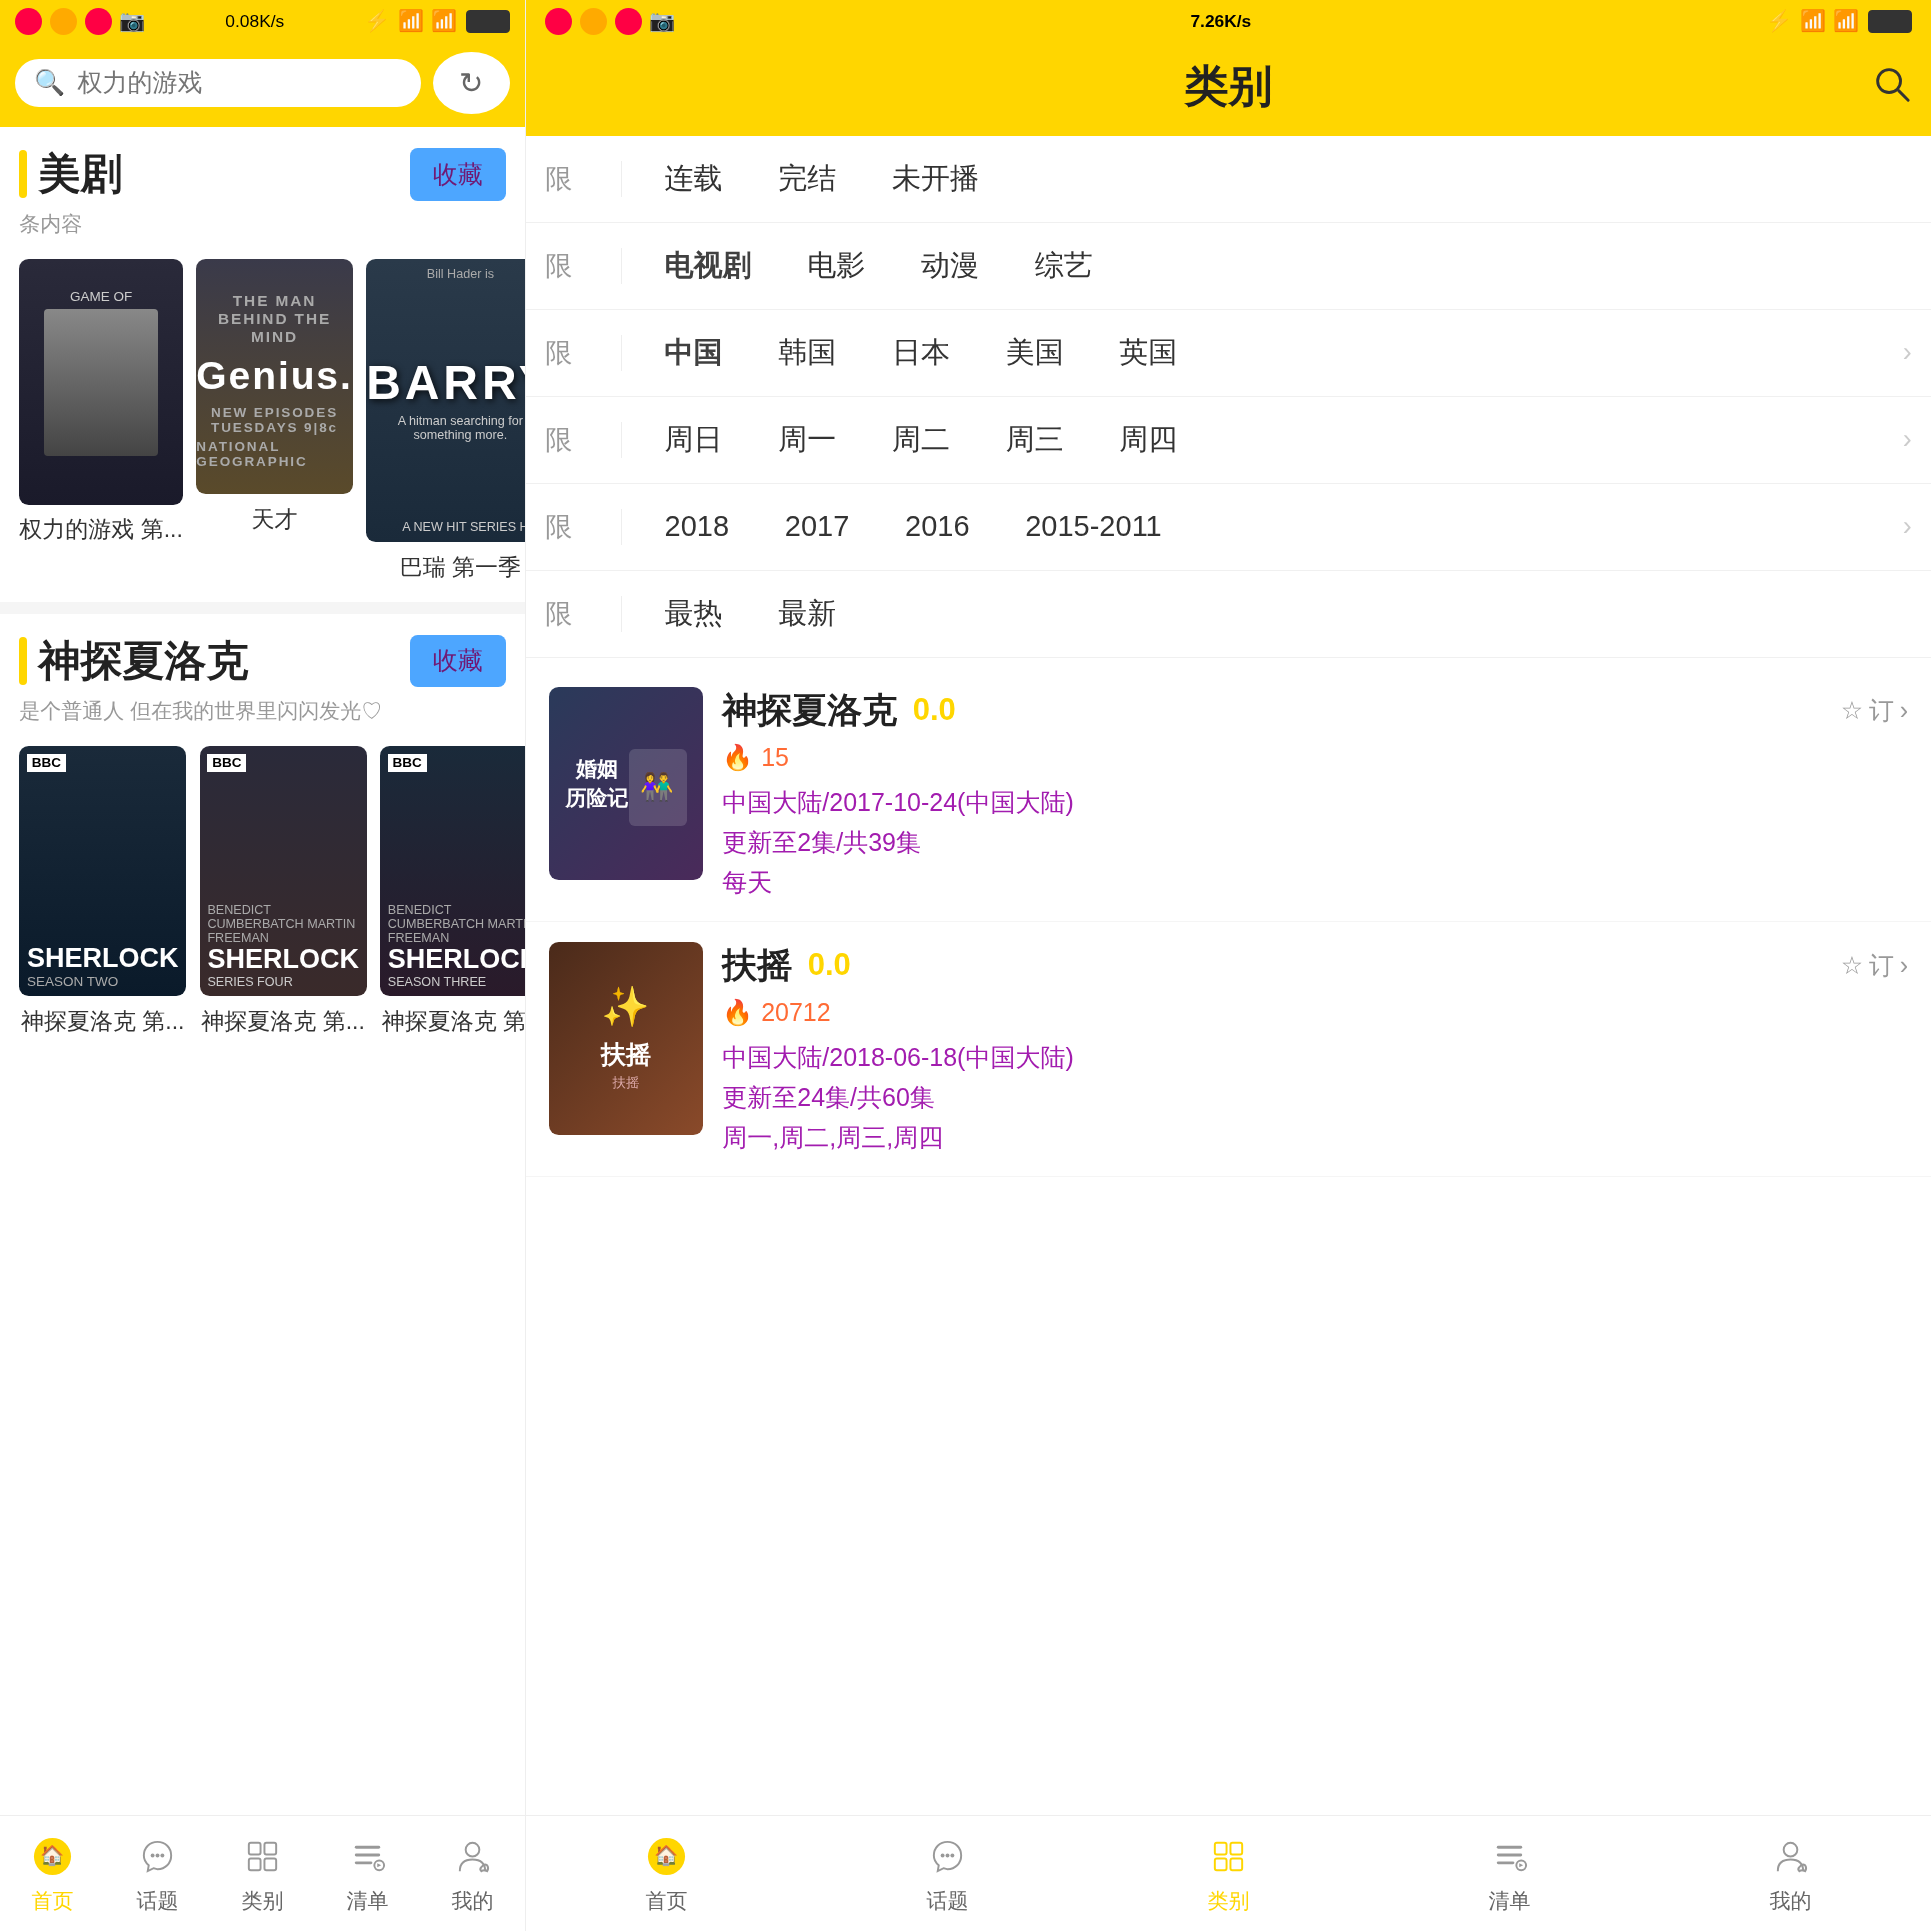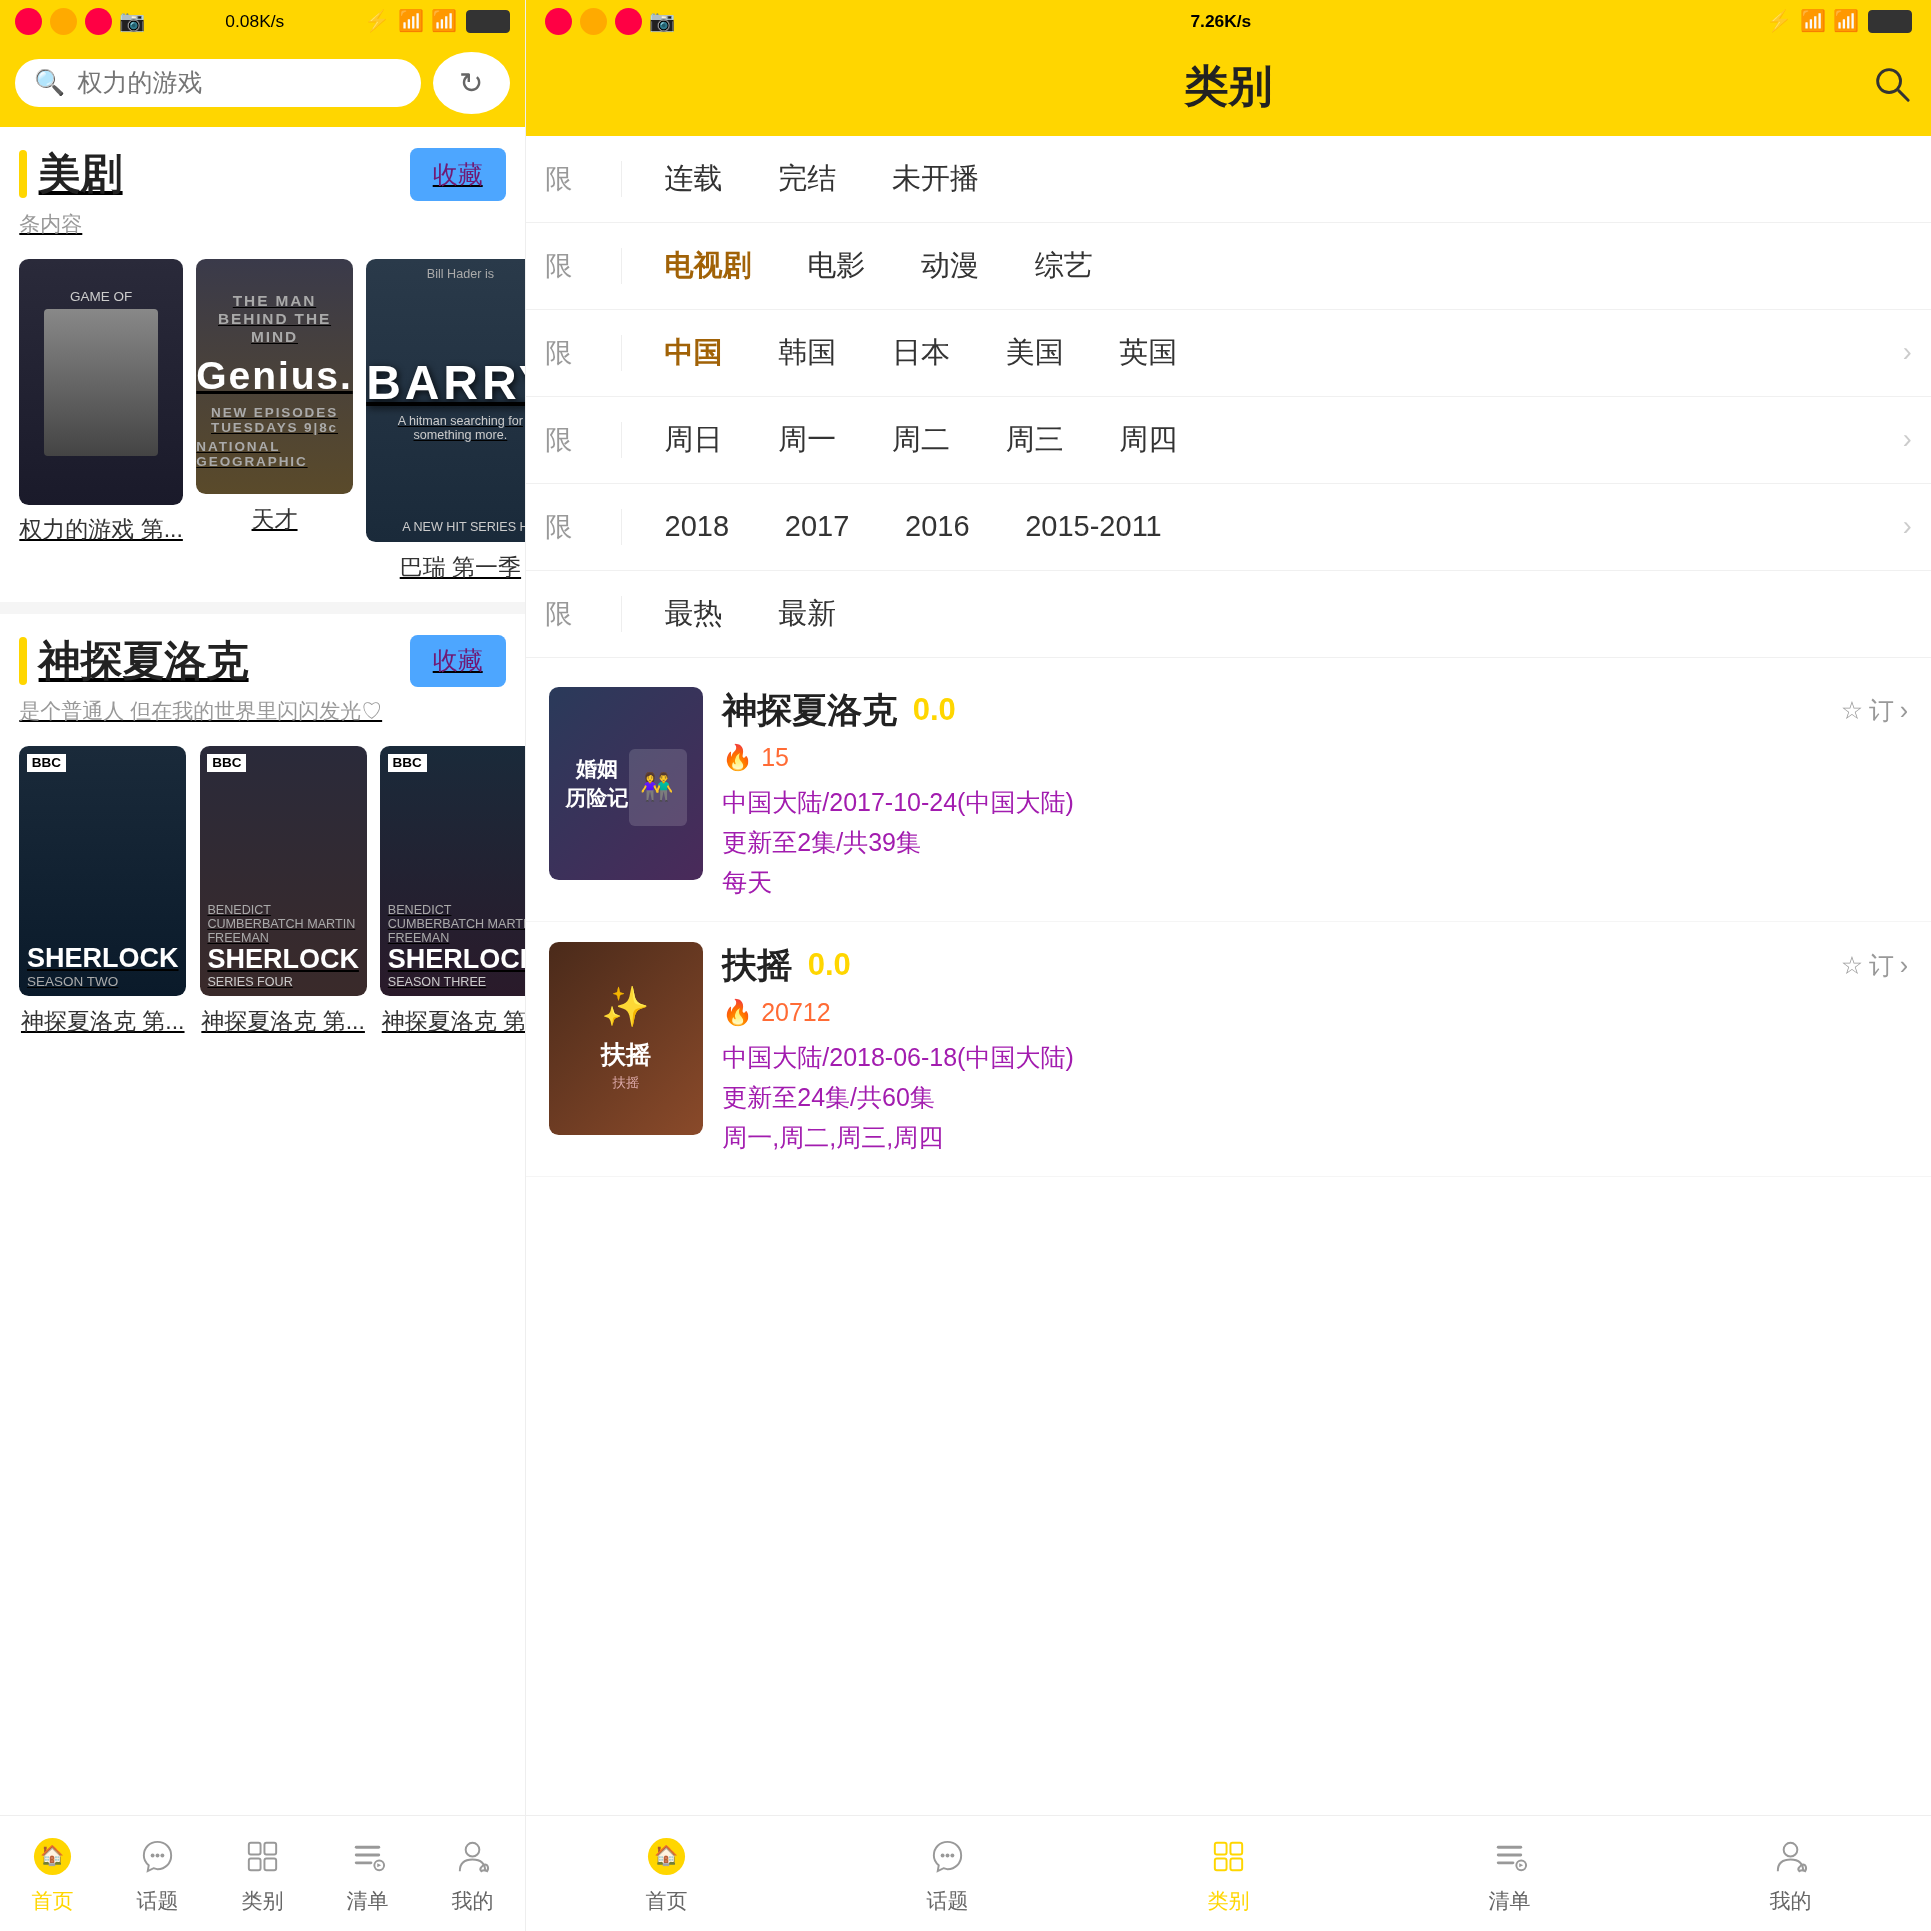--- a/index.html
+++ b/index.html
@@ -291,21 +291,21 @@
     .filter-option {
       font-size: 29px;
       color: #333;
       padding: 9.7px 23px;
       border-radius: 5.8px;
       cursor: pointer;
       white-space: nowrap;
     }
 
     .filter-option.active {
-      color: #a16207;
+      color: #404040;
       font-weight: 700;
     }
 
     
     .show-list {
       flex: 1;
       overflow-y: auto;
       padding: 9.7px 0;
     }
 
@@ -384,21 +384,20 @@
       margin-left: auto;
       font-size: 27px;
       color: #ccc;
     }
 
     .left-panel-content {
       flex: 1;
       overflow-y: auto;
       display: flex;
       flex-direction: column;
-      text-decoration: underline;
     }
   </style>
 </head>
 <body>
 
 <div class="left-panel">
 
   <div class="status-bar">
     <div class="status-bar-icons">
       <span style="width:27px;height:27px;background:#f04;border-radius:50%;display:inline-block;"></span>

